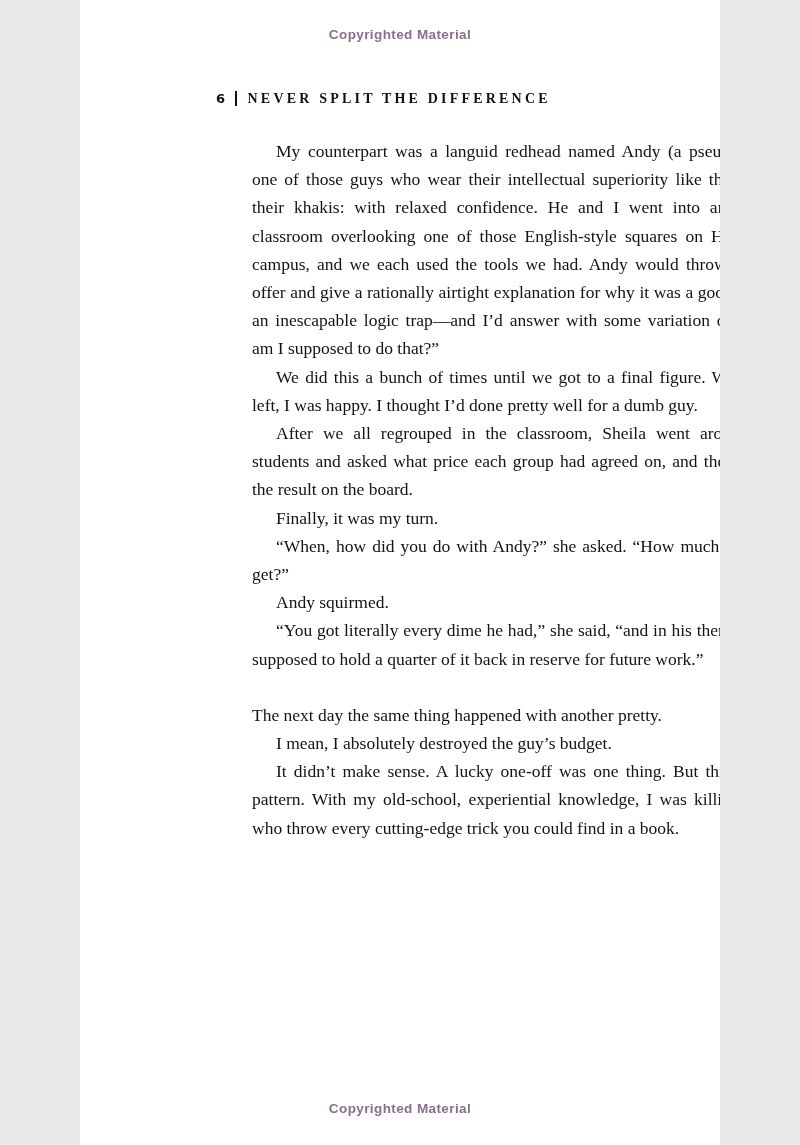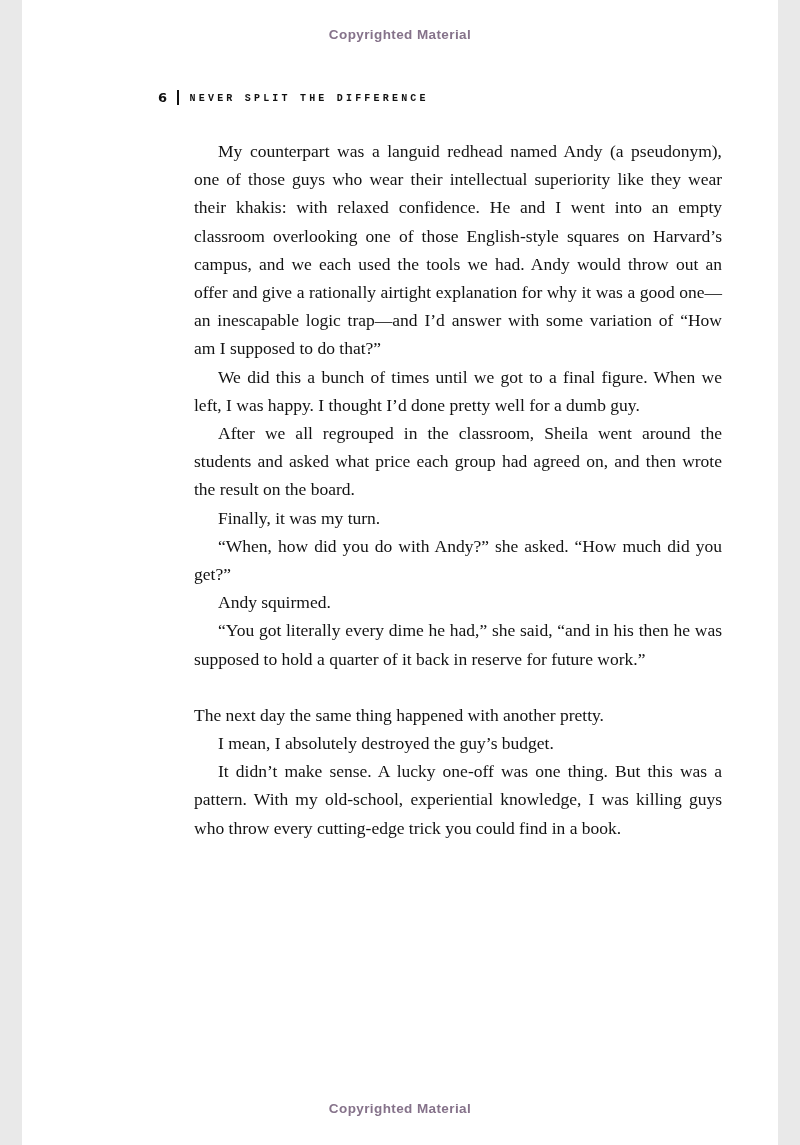--- a/index.html
+++ b/index.html
@@ -1,19 +1,19 @@
 <!DOCTYPE html>
 <html><head>
 <meta charset="utf-8">
 <style>
   * { margin: 0; padding: 0; box-sizing: border-box; }
   html, body { background: #e9e9e9; }
   .page {
     position: relative;
-    width: 756px;
+    width: 640px;
     height: 1145px;
     margin: 0 auto;
     background: #ffffff;
     font-family: "Liberation Serif", serif;
     overflow: hidden;
   }
   .copyright-notice {
     position: absolute;
     left: 0;
     width: 100%;
@@ -40,22 +40,22 @@
     font-size: 13px;
     font-weight: bold;
   }
   .header-divider {
     width: 1.5px;
     height: 15px;
     background: #111111;
     margin: 0 11px 0 10px;
   }
   .book-title {
-    font-family: Liberation Mono, monospace;
-    font-size: 10px;
+    font-family: Liberation Serif, serif;
+    font-size: 14px;
     font-weight: bold;
     letter-spacing: 3.2px;
     padding-top: 1px;
   }
 
   .text-block {
     position: absolute;
     top: 137px;
     left: 136px;
     width: 528px;

